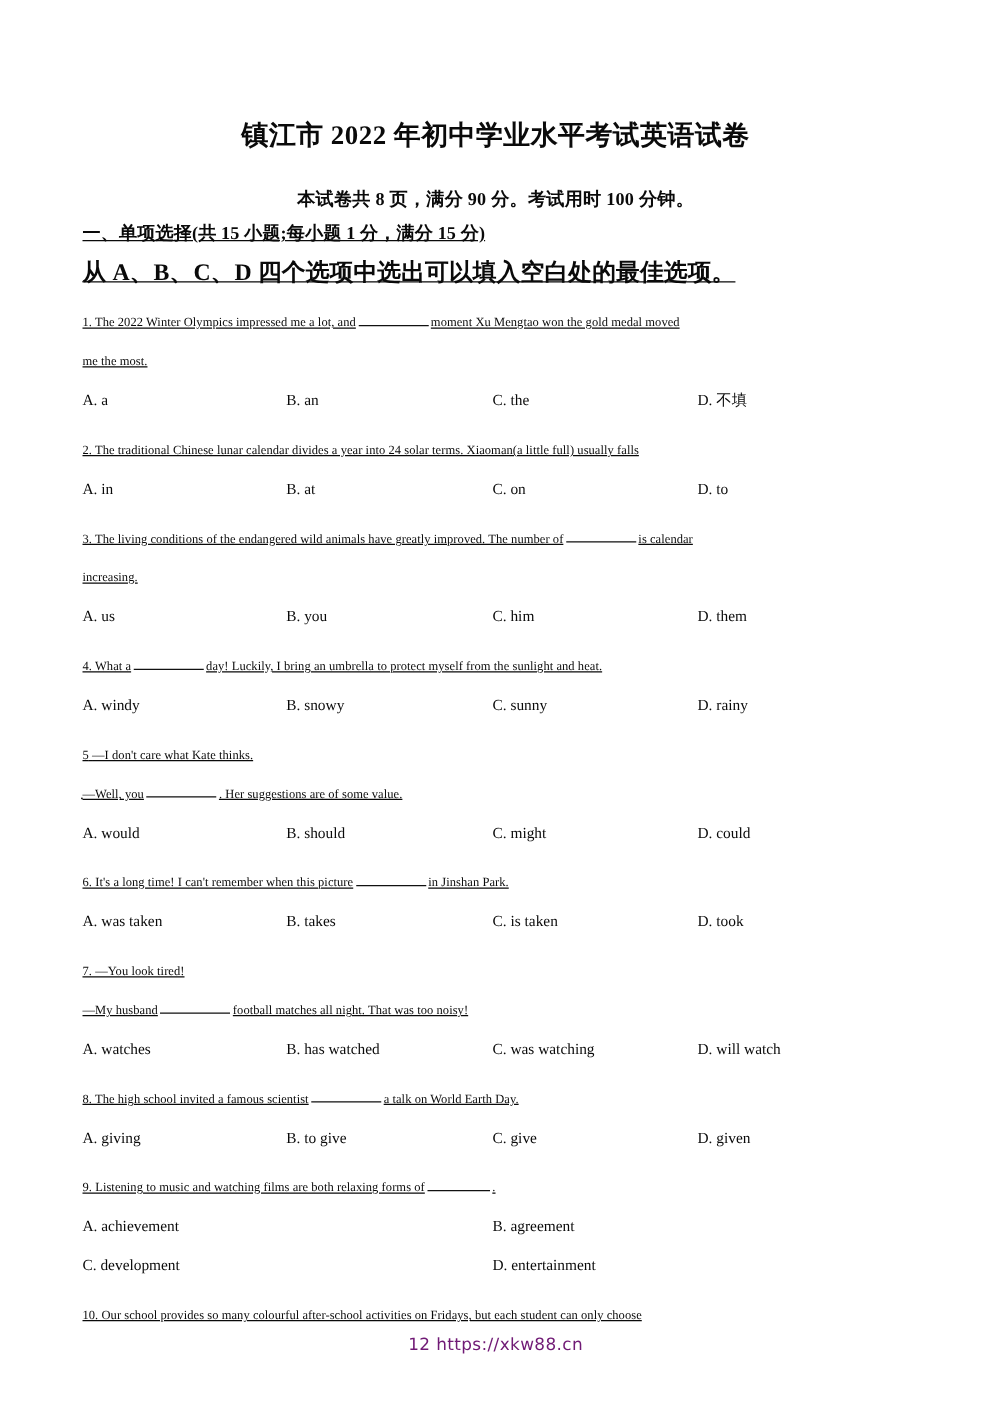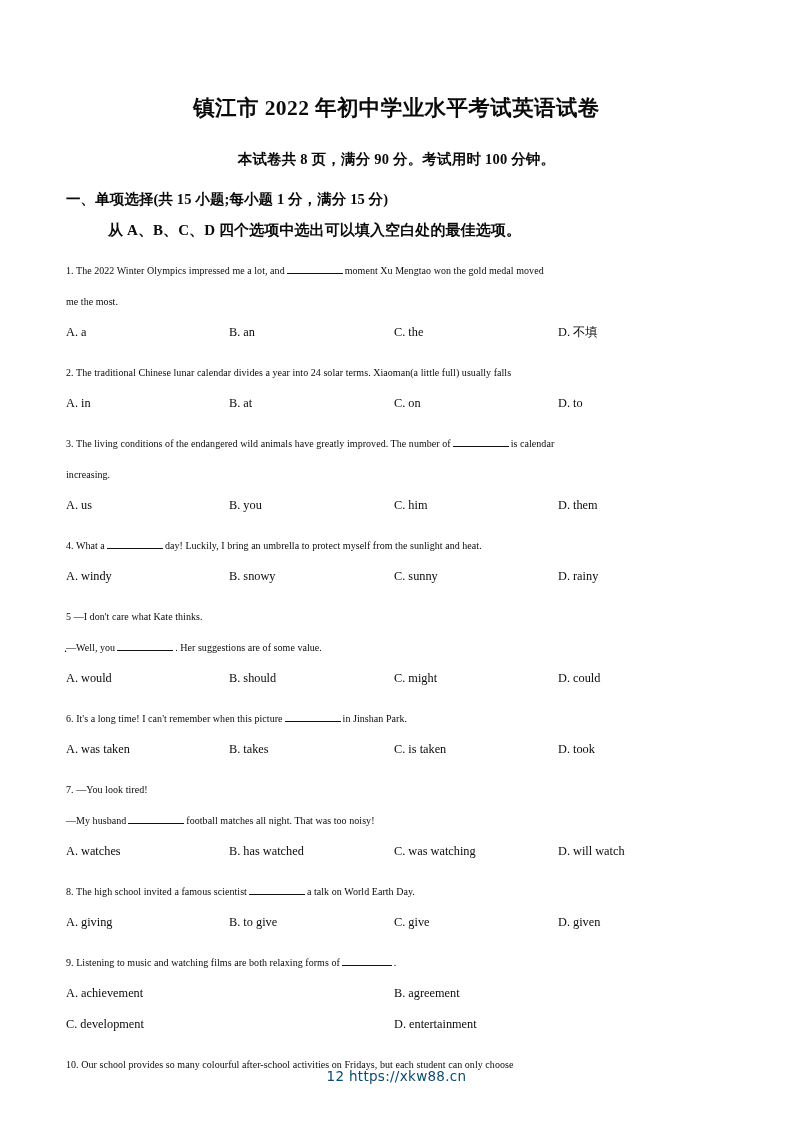--- a/index.html
+++ b/index.html
@@ -44,34 +44,34 @@
     text-align: center;
     font-size: 14.5px;
     font-weight: bold;
     letter-spacing: 0.2px;
     white-space: nowrap;
   }
 
   
   .content {
     position: absolute;
-    top: 184px;
+    top: 172px;
     left: 66px;
     width: 650px;
+    text-decoration: underline;
   }
   .sec-head {
     font-size: 14.5px;
     font-weight: bold;
     line-height: 31px;
     letter-spacing: 0.1px;
     white-space: nowrap;
   }
   .sec-head.second {
-    font-size: 15px;
-    margin-left: 42px;
+    font-size: 19px;
   }
 
   
   .qblock {
     margin-top: 9px;
   }
   .stem {
     font-size: 10px;
     line-height: 31px;
     text-align: left;
@@ -123,21 +123,21 @@
 
   
   .footer {
     position: absolute;
     top: 1068px;
     left: 0;
     width: 793px;
     text-align: center;
     font-family: "DejaVu Sans", "Liberation Sans", sans-serif;
     font-size: 13.5px;
-    color: #0c4a6e;
+    color: #701a75;
     letter-spacing: 0.3px;
     white-space: nowrap;
   }
 </style>
 </head>
 <body>
 
 <div class="page">
 
   <div class="title">镇江市 2022 年初中学业水平考试英语试卷</div>

